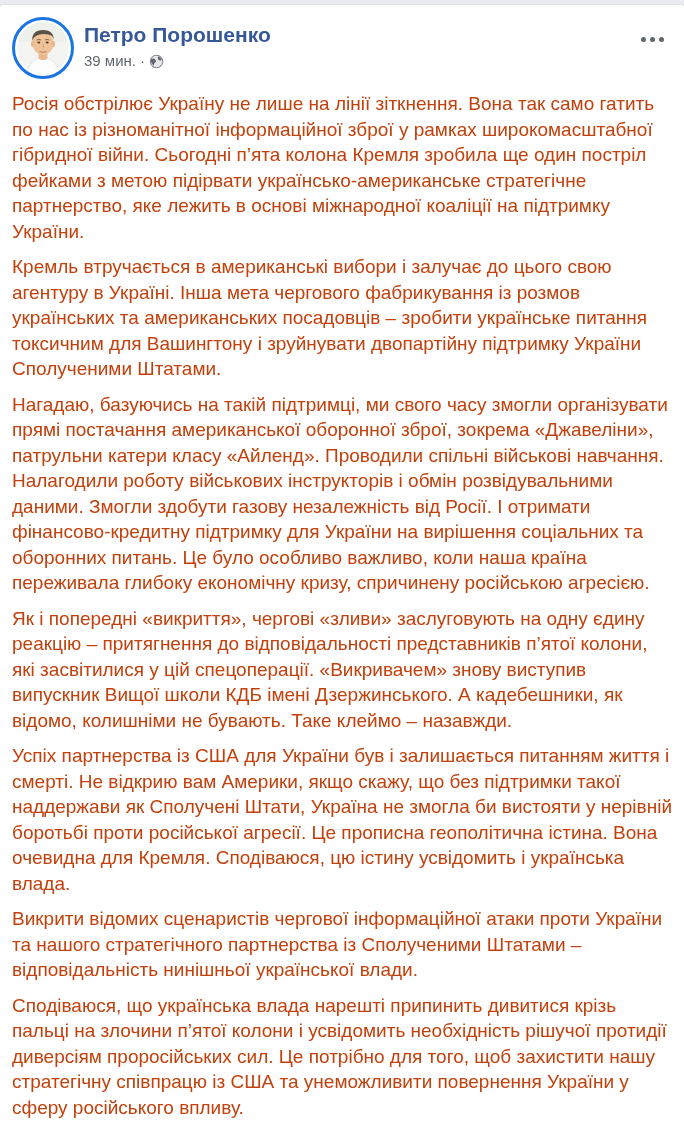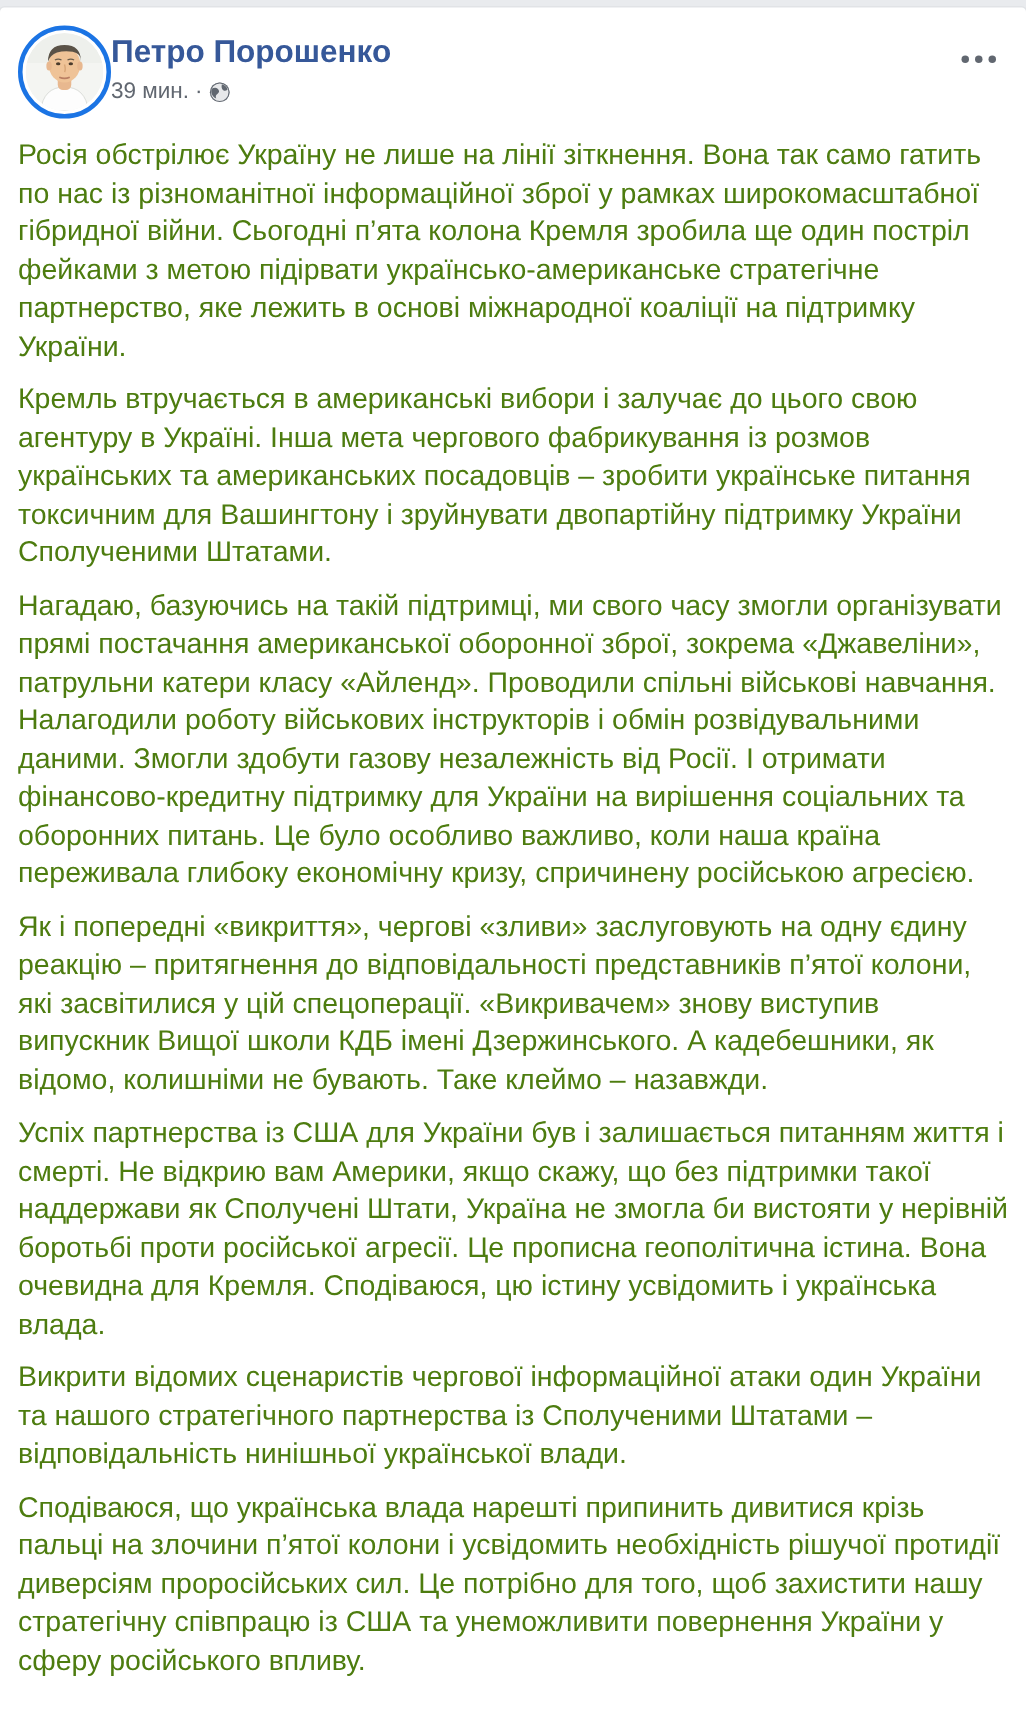--- a/index.html
+++ b/index.html
@@ -44,21 +44,21 @@
     flex: 0 0 auto;
     cursor: pointer;
   }
   .avatar-wrap svg {
     display: block;
     width: 52px;
     height: 52px;
     border-radius: 50%;
   }
   .header-text {
-    margin-left: 0;
+    margin-left: 10px;
     padding-top: 5px;
     flex: 1 1 auto;
     min-width: 0;
   }
   .author {
     color: #365899;
     font-size: 21px;
     font-weight: bold;
     text-decoration: none;
     line-height: 1.2;
@@ -91,21 +91,21 @@
     cursor: pointer;
     border-radius: 3px;
   }
   .menu-btn .dot {
     width: 5px;
     height: 5px;
     border-radius: 50%;
     background: #616770;
   }
   .post-body {
-    color: #4d7c0f;
+    color: #c2410c;
     font-size: 19px;
     line-height: 25.5px;
     letter-spacing: 0;
   }
   .post-body p {
     margin: 0 0 10px 0;
     white-space: pre-wrap;
   }
 </style>
 </head>
@@ -172,18 +172,18 @@
         <span class="dot"></span>
       </div>
     </div>
 
     <div class="post-body">
       <p>Росія обстрілює Україну не лише на лінії зіткнення. Вона так само гатить по нас із різноманітної інформаційної зброї у рамках широкомасштабної гібридної війни. Сьогодні п’ята колона Кремля зробила ще один постріл фейками з метою підірвати українсько-американське стратегічне партнерство, яке лежить в основі міжнародної коаліції на підтримку України.</p>
       <p>Кремль втручається в американські вибори і залучає до цього свою агентуру в Україні. Інша мета чергового фабрикування із розмов українських та американських посадовців – зробити українське питання токсичним для Вашингтону і зруйнувати двопартійну підтримку України Сполученими Штатами.</p>
       <p>Нагадаю, базуючись на такій підтримці, ми свого часу змогли організувати прямі постачання американської оборонної зброї, зокрема «Джавеліни», патрульни катери класу «Айленд». Проводили спільні військові навчання. Налагодили роботу військових інструкторів і обмін розвідувальними даними. Змогли здобути газову незалежність від Росії. І отримати фінансово-кредитну підтримку для України на вирішення соціальних та оборонних питань. Це було особливо важливо, коли наша країна переживала глибоку економічну кризу, спричинену російською агресією.</p>
       <p>Як і попередні «викриття», чергові «зливи» заслуговують на одну єдину реакцію – притягнення до відповідальності представників п’ятої колони, які засвітилися у цій спецоперації. «Викривачем» знову виступив випускник Вищої школи КДБ імені Дзержинського. А кадебешники, як відомо, колишніми не бувають. Таке клеймо – назавжди.</p>
       <p>Успіх партнерства із США для України був і залишається питанням життя і смерті. Не відкрию вам Америки, якщо скажу, що без підтримки такої наддержави як Сполучені Штати, Україна не змогла би вистояти у нерівній боротьбі проти російської агресії. Це прописна геополітична істина. Вона очевидна для Кремля. Сподіваюся, цю істину усвідомить і українська влада.</p>
-      <p>Викрити відомих сценаристів чергової інформаційної атаки один України та нашого стратегічного партнерства із Сполученими Штатами – відповідальність нинішньої української влади.</p>
+      <p>Викрити відомих сценаристів чергової інформаційної атаки проти України та нашого стратегічного партнерства із Сполученими Штатами – відповідальність нинішньої української влади.</p>
       <p>Сподіваюся, що українська влада нарешті припинить дивитися крізь пальці на злочини п’ятої колони і усвідомить необхідність рішучої протидії диверсіям проросійських сил. Це потрібно для того, щоб захистити нашу стратегічну співпрацю із США та унеможливити повернення України у сферу російського впливу.</p>
     </div>
 
   </div>
 </div>
 
 </body></html>

